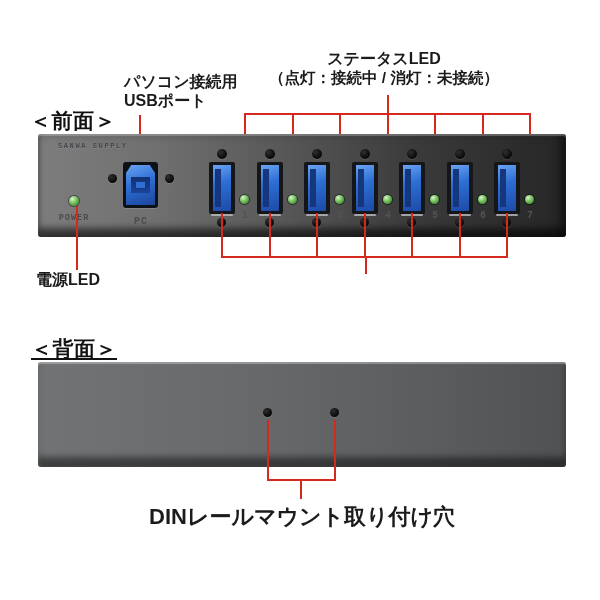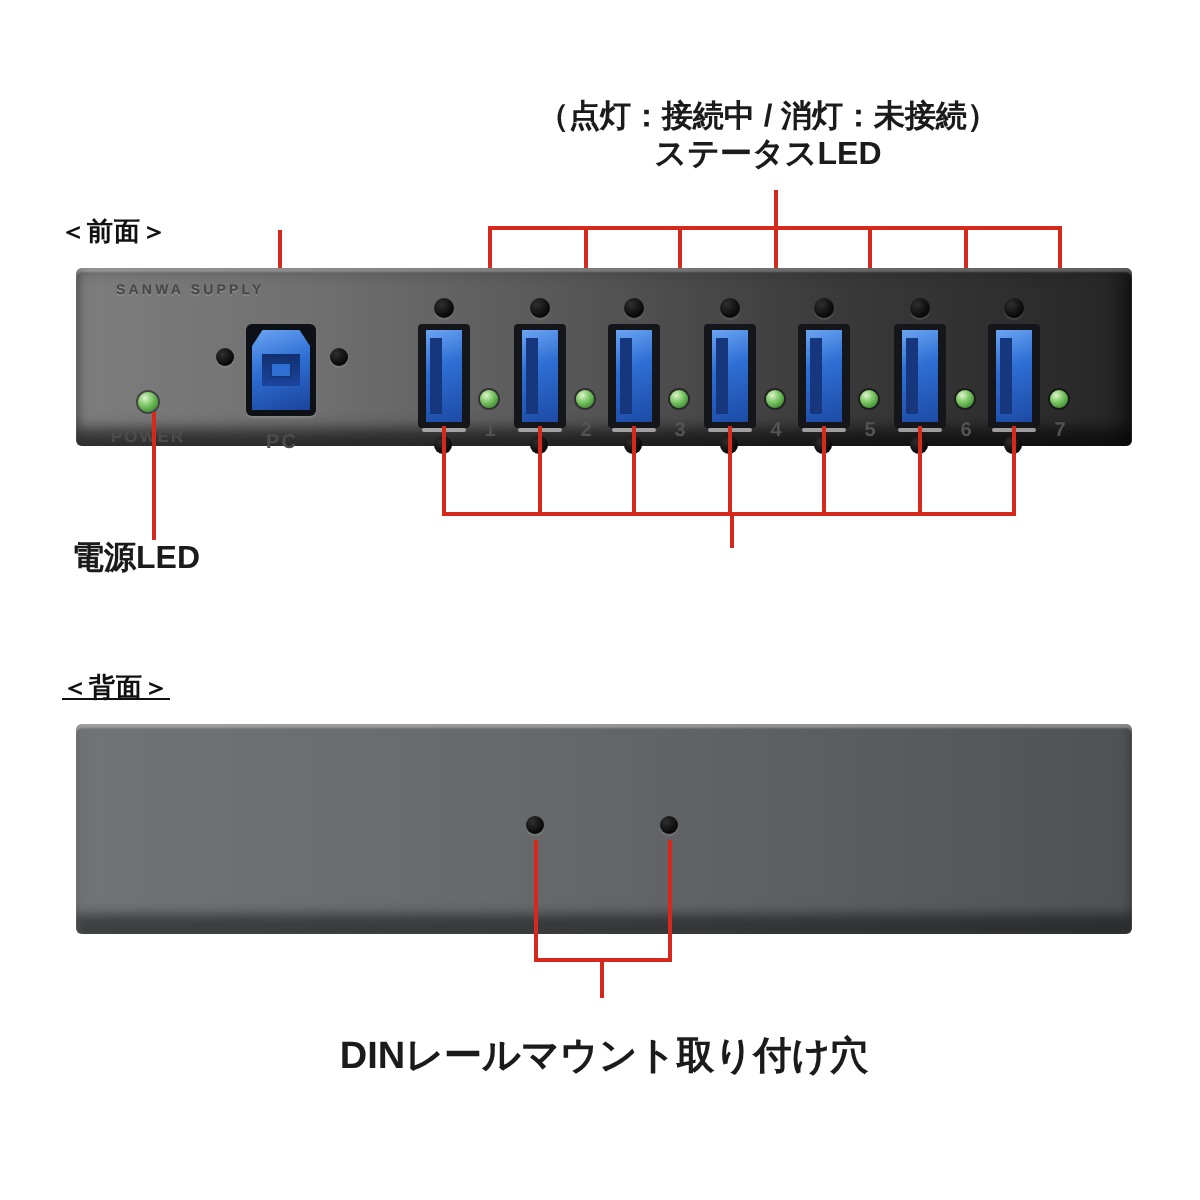--- a/index.html
+++ b/index.html
@@ -1,21 +1,21 @@
 <!DOCTYPE html>
 <html style="--annotation-red: #d6291e; --led-green: #57a945; --usb-blue: #2e6fd4; --panel-gray: #6a6c6e;"><head>
 <meta charset="utf-8">
 <style>
   html,body{margin:0;padding:0;}
   body{width:600px;height:600px;background:#ffffff;font-family:"Liberation Sans","DejaVu Sans",sans-serif;}
   .stage{position:relative;width:600px;height:600px;overflow:hidden;background:#fff;}
 
   
   .ann{position:absolute;color:#1b1b1b;font-weight:bold;font-size:16px;line-height:19px;white-space:nowrap;}
-  .view-label{position:absolute;color:#111;font-weight:bold;font-size:13px;letter-spacing:.5px;white-space:nowrap;}
+  .view-label{position:absolute;color:#111;font-weight:bold;font-size:21px;letter-spacing:.5px;white-space:nowrap;}
   .centered{transform:translateX(-50%);text-align:center;}
 
   
   .rl{position:absolute;background:var(--annotation-red,#d6291e);}
 
   
   .panel{position:absolute;border-radius:3px;}
   .panel-front{background:linear-gradient(to right,#7d7d7d 0%,#707070 22%,#585858 46%,#3a3a3a 72%,#262626 100%);
     box-shadow:inset 0 2px 1px rgba(255,255,255,.28), inset 0 -9px 7px rgba(0,0,0,.55), inset -7px 0 9px rgba(0,0,0,.35);}
   .panel-rear{background:linear-gradient(to right,#717375 0%,#67696b 40%,#5a5c5e 75%,#4f5153 100%);
@@ -43,40 +43,44 @@
   .usb-a-inner{position:absolute;left:4px;right:4px;top:3px;bottom:3px;
     background:linear-gradient(160deg,#6ba4f2 0%,var(--usb-blue,#2e6fd4) 40%,#1d4aa6 100%);}
   .usb-a-slot{position:absolute;left:2px;top:4px;bottom:4px;width:6px;background:#16377e;}
   .port-num{position:absolute;left:28px;top:76px;width:16px;text-align:center;color:#535353;font-size:10px;font-weight:bold;}
 </style>
 </head>
 <body>
 
 <div class="stage">
 
+  <div class="ann" style="left:124px;top:72px;">
+    <div>パソコン接続用</div>
+    <div>USBポート</div>
+  </div>
 
   <div class="ann centered" style="left:384px;top:49px;">
+    <div>ステータスLED</div>
     <div style="font-size:15.5px">（点灯：接続中 / 消灯：未接続）</div>
-    <div>ステータスLED</div>
   </div>
 
   <div class="view-label" style="left:30px;top:107px;">＜前面＞</div>
 
   <div class="rl" style="left:139px;top:115px;width:2px;height:48px;"></div>
   <div class="rl" style="left:387px;top:95px;width:2px;height:19px;"></div>
   <div class="rl" style="left:244px;top:113px;width:287px;height:2px;"></div>
   <div class="rl" style="left:244px;top:114px;width:2px;height:78px;"></div>
   <div class="rl" style="left:292px;top:114px;width:2px;height:78px;"></div>
   <div class="rl" style="left:339px;top:114px;width:2px;height:78px;"></div>
   <div class="rl" style="left:387px;top:114px;width:2px;height:78px;"></div>
   <div class="rl" style="left:434px;top:114px;width:2px;height:78px;"></div>
   <div class="rl" style="left:482px;top:114px;width:2px;height:78px;"></div>
   <div class="rl" style="left:529px;top:114px;width:2px;height:78px;"></div>
 
-  <div class="panel panel-front" style="left:38px;top:134px;width:528px;height:89px;">
+  <div class="panel panel-front" style="left:38px;top:134px;width:528px;height:103px;font-family:Liberation Mono, monospace;">
     <div class="brand" style="left:20px;top:8px;">SANWA SUPPLY</div>
 
     <div class="hole" style="left:70px;top:40px;width:9px;height:9px;"></div>
     <div class="hole" style="left:127px;top:40px;width:9px;height:9px;"></div>
 
     <div class="led" style="left:31px;top:62px;width:10px;height:10px;"></div>
     <div class="small-cap" style="left:13px;top:79px;width:46px;">POWER</div>
 
     <div class="usb-b" style="left:85px;top:28px;">
       <div class="usb-b-inner">
@@ -183,15 +187,15 @@
   <div class="panel panel-rear" style="left:38px;top:362px;width:528px;height:105px;">
     <div class="hole" style="left:225px;top:46px;width:9px;height:9px;"></div>
     <div class="hole" style="left:292px;top:46px;width:9px;height:9px;"></div>
   </div>
 
   <div class="rl" style="left:267px;top:420px;width:2px;height:61px;"></div>
   <div class="rl" style="left:334px;top:420px;width:2px;height:61px;"></div>
   <div class="rl" style="left:267px;top:479px;width:69px;height:2px;"></div>
   <div class="rl" style="left:300px;top:479px;width:2px;height:20px;"></div>
 
-  <div class="ann centered" style="left:302px;top:519px;font-size:19px;">DINレールマウント取り付け穴</div>
+  <div class="ann centered" style="left:302px;top:507px;font-size:22px;">DINレールマウント取り付け穴</div>
 
 </div>
 
 </body></html>

